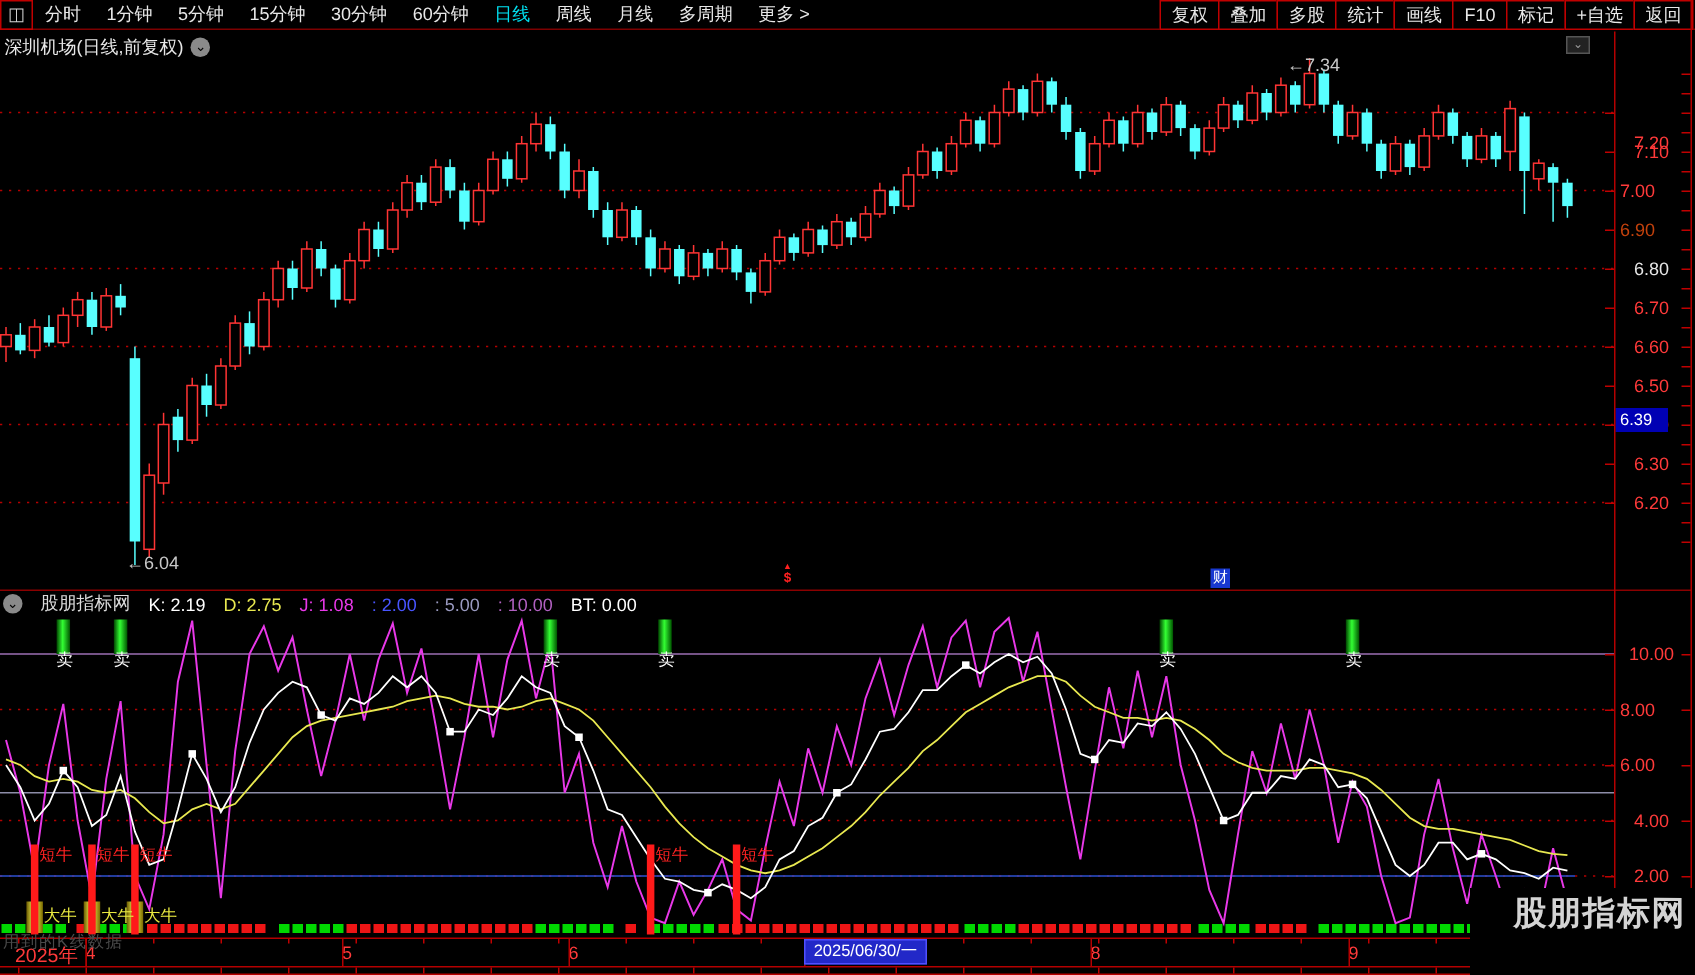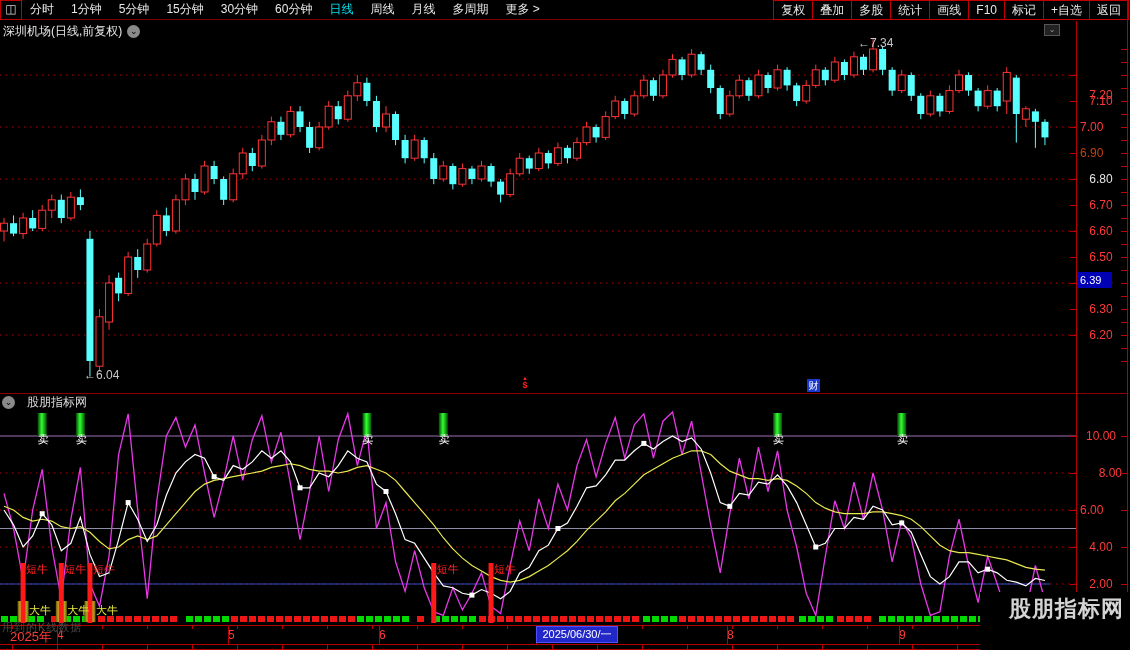--- a/index.html
+++ b/index.html
@@ -375,20 +375,29 @@
       <div style="position: absolute; left: 1121px; top: 348px; width: 6px; height: 1px; background: rgb(192, 0, 0);"></div>
       <div style="position: absolute; left: 1121px; top: 361px; width: 6px; height: 1px; background: rgb(192, 0, 0);"></div>
     </div>
   <div class="lastprice">6.39</div>
 
   <div class="hline" style="top:393px;width:1128px;background:#8b0000;"></div>
 
   <div class="ind-header">
     <span class="chev-circle">⌄</span>
     <span class="ind-name">股朋指标网</span>
+    <span id="indValues" style="display:flex;gap:12px;">
+        <span style="color: rgb(255, 255, 255);">K: 2.19</span>
+        <span style="color: rgb(232, 232, 80);">D: 2.75</span>
+        <span style="color: rgb(232, 56, 232);">J: 1.08</span>
+        <span style="color: rgb(72, 85, 255);">: 2.00</span>
+        <span style="color: rgb(154, 154, 192);">: 5.00</span>
+        <span style="color: rgb(176, 96, 192);">: 10.00</span>
+        <span style="color: rgb(255, 255, 255);">BT: 0.00</span>
+      </span>
   </div>
 
   <svg id="indSvg" class="abs" style="left:0;top:410px;" width="1076" height="215" viewBox="0 410 1076 215">
       <defs>
         <linearGradient id="gGreen" x1="0" y1="0" x2="1" y2="0">
           <stop offset="0%" stop-color="#004400"></stop>
           <stop offset="45%" stop-color="#33ff33"></stop>
           <stop offset="100%" stop-color="#005500"></stop>
         </linearGradient>
         <linearGradient id="gYellow" x1="0" y1="0" x2="1" y2="0">
@@ -559,21 +568,21 @@
       <rect x="488.55" y="563" width="5" height="60" fill="#ff1a1a"></rect>
       <text x="494.05" y="573" fill="#ff2222" font-size="11" font-family="Liberation Sans, sans-serif">短牛</text>
       <text x="29.1" y="614" fill="#e8e840" font-size="11" font-family="Liberation Sans, sans-serif">大牛</text>
       <text x="67.30000000000001" y="614" fill="#e8e840" font-size="11" font-family="Liberation Sans, sans-serif">大牛</text>
       <text x="95.95" y="614" fill="#e8e840" font-size="11" font-family="Liberation Sans, sans-serif">大牛</text>
     </svg>
   <div id="indAxis">
       <div style="position: absolute; left: 1080px; top: 429px; width: 42px; text-align: center; color: rgb(255, 58, 58); font-size: 12px;">10.00</div>
       <div style="position: absolute; left: 1070px; top: 436px; width: 6px; height: 1px; background: rgb(192, 0, 0);"></div>
       <div style="position: absolute; left: 1121px; top: 436px; width: 6px; height: 1px; background: rgb(192, 0, 0);"></div>
-      <div style="position: absolute; left: 1080px; top: 466px; width: 42px; text-align: right; color: rgb(255, 58, 58); font-size: 12px;">8.00</div>
+      <div style="position: absolute; left: 1080px; top: 466px; width: 42px; text-align: left; color: rgb(255, 58, 58); font-size: 12px;">8.00</div>
       <div style="position: absolute; left: 1070px; top: 473px; width: 6px; height: 1px; background: rgb(192, 0, 0);"></div>
       <div style="position: absolute; left: 1121px; top: 473px; width: 6px; height: 1px; background: rgb(192, 0, 0);"></div>
       <div style="position: absolute; left: 1080px; top: 503px; width: 42px; text-align: left; color: rgb(255, 58, 58); font-size: 12px;">6.00</div>
       <div style="position: absolute; left: 1070px; top: 510px; width: 6px; height: 1px; background: rgb(192, 0, 0);"></div>
       <div style="position: absolute; left: 1121px; top: 510px; width: 6px; height: 1px; background: rgb(192, 0, 0);"></div>
       <div style="position: absolute; left: 1080px; top: 540px; width: 42px; text-align: center; color: rgb(255, 58, 58); font-size: 12px;">4.00</div>
       <div style="position: absolute; left: 1070px; top: 547px; width: 6px; height: 1px; background: rgb(192, 0, 0);"></div>
       <div style="position: absolute; left: 1121px; top: 547px; width: 6px; height: 1px; background: rgb(192, 0, 0);"></div>
       <div style="position: absolute; left: 1080px; top: 577px; width: 42px; text-align: center; color: rgb(255, 58, 58); font-size: 12px;">2.00</div>
       <div style="position: absolute; left: 1070px; top: 584px; width: 6px; height: 1px; background: rgb(192, 0, 0);"></div>

